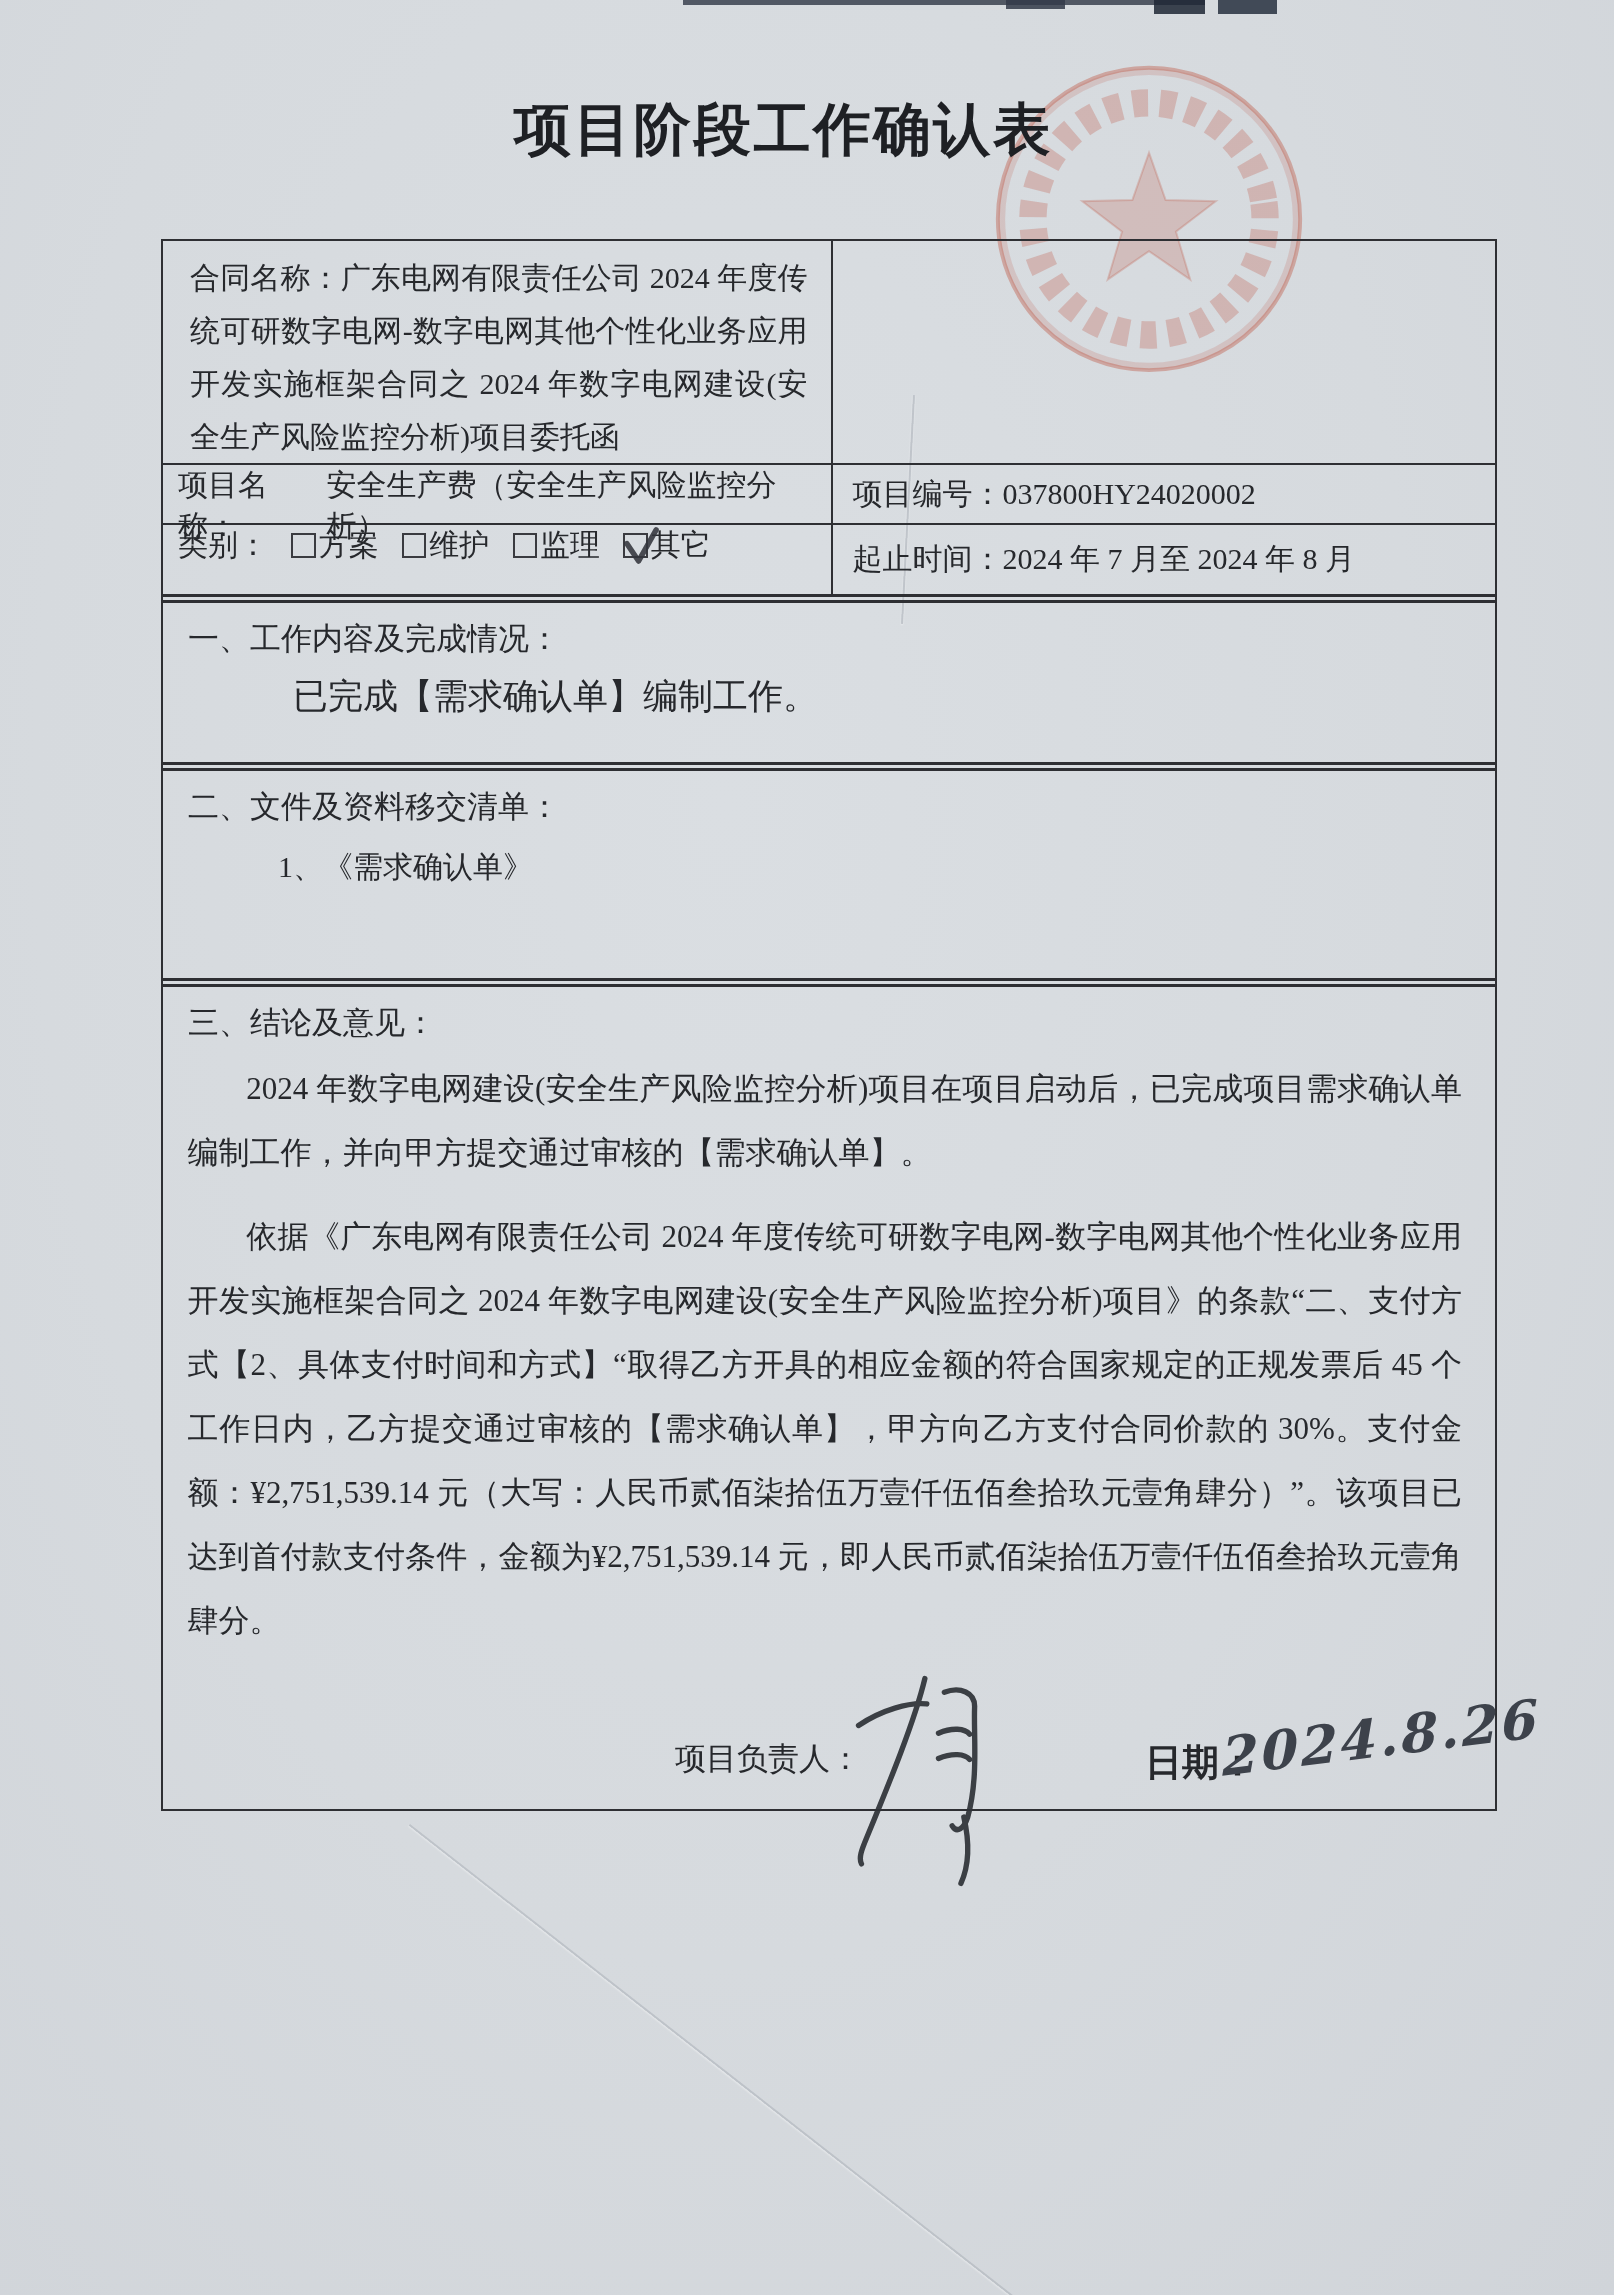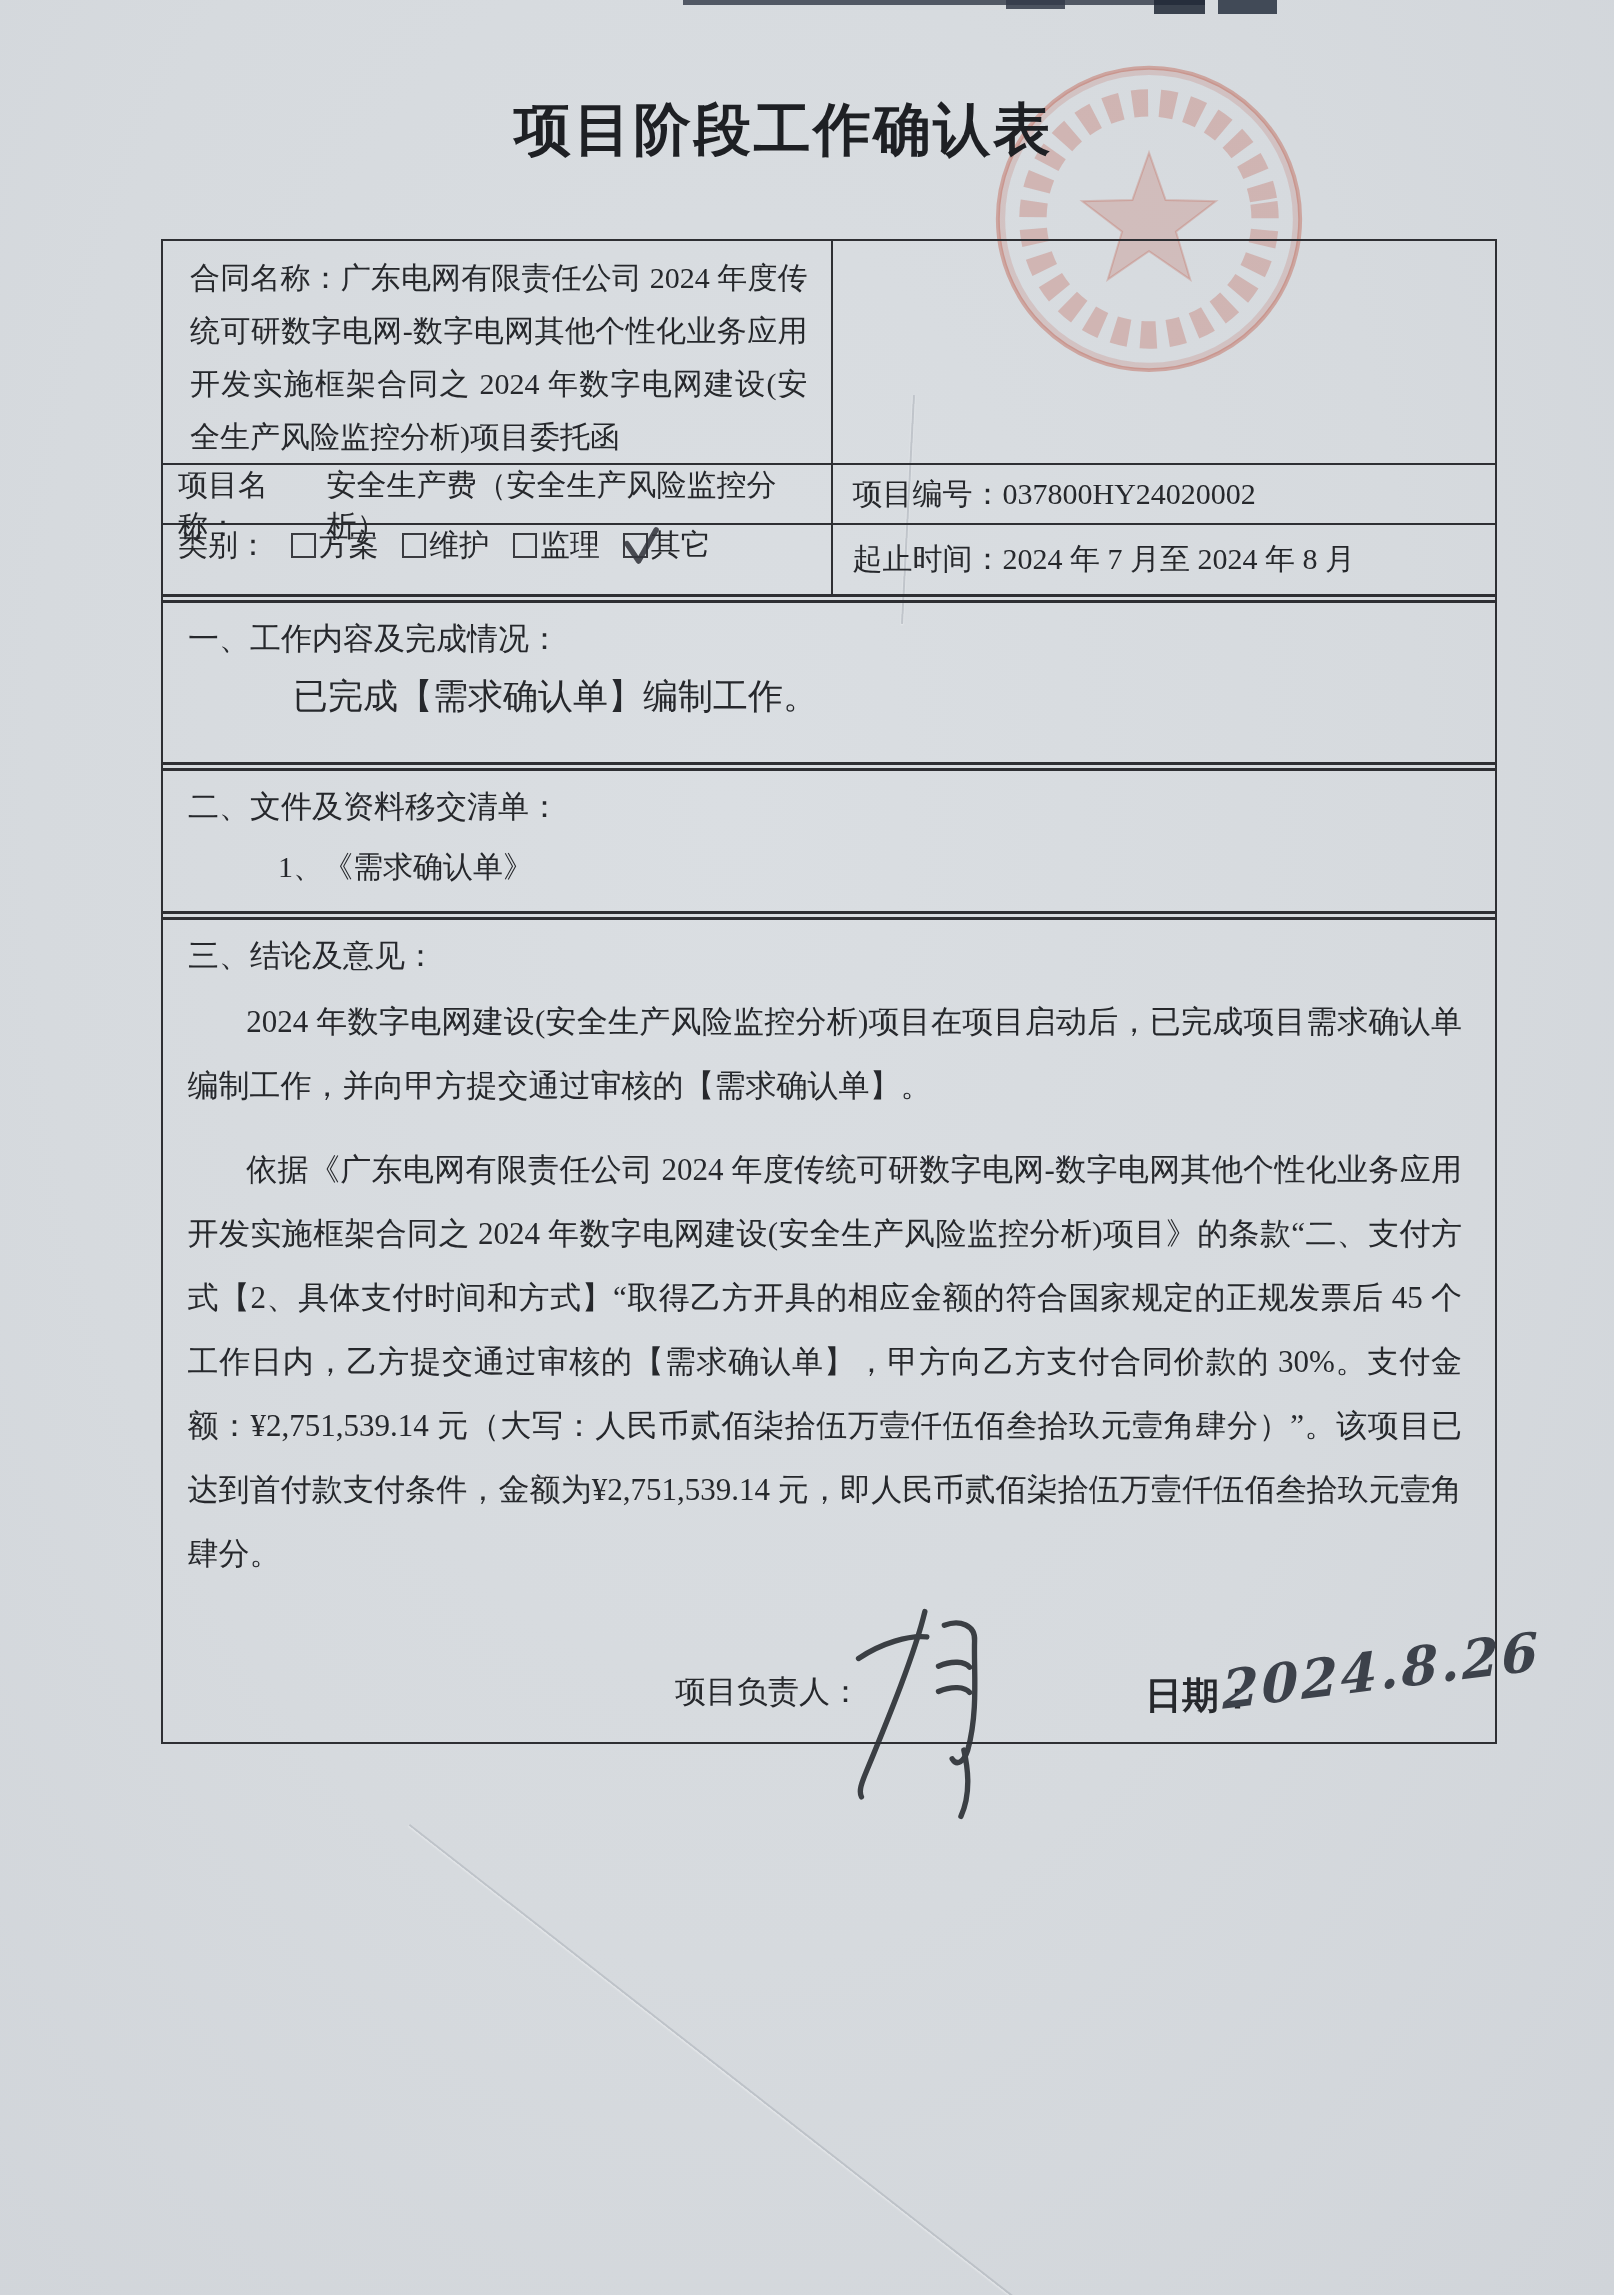--- a/index.html
+++ b/index.html
@@ -42,21 +42,21 @@
   .r3{height:71px;}
   .r2 .left,.r3 .left{display:flex;align-items:flex-start;padding-left:15px;}
 
   .cb{display:inline-flex;align-items:center;margin-left:23.4px;}
   .cb:first-of-type{margin-left:9.8px;}
   .box{position:relative;display:inline-block;width:24.4px;height:24.4px;border:2.9px solid #3a3b40;box-sizing:border-box;margin-right:2.9px;}
   .box svg{position:absolute;left:-6.8px;top:-13.7px;overflow:visible;}
 
   .sec .head{padding:13.7px 0 0 25px;font-size:31px;line-height:43px;}
   .s1{height:168px;}
-  .s2{height:149px;}
+  .s2{height:216px;}
   .s3{height:831px;}
   .s1 .body{margin-top:13.7px;padding:0 29px 0 25px;text-indent:3em;font-size:35px;line-height:47px;}
   .s2 .item{margin-top:15.6px;padding:0 29px 0 25px;text-indent:3em;font-size:30px;line-height:47px;}
   .s3 .para{margin:0;padding:0 33px 0 24.4px;font-size:31px;line-height:64px;text-indent:1.9em;text-align:justify;text-align-last:left;}
   .s3 .para.p1{margin-top:13.7px;}
   .s3 .para.p2{margin-top:19.5px;}
 
   .sign-row{position:absolute;left:0;top:733px;width:100%;height:98px;text-align:center;}
   .sign-label{position:absolute;left:512px;top:17.6px;font-size:31px;}
   .date-label{position:absolute;left:982px;top:17.6px;font-size:37px;font-weight:bold;}

